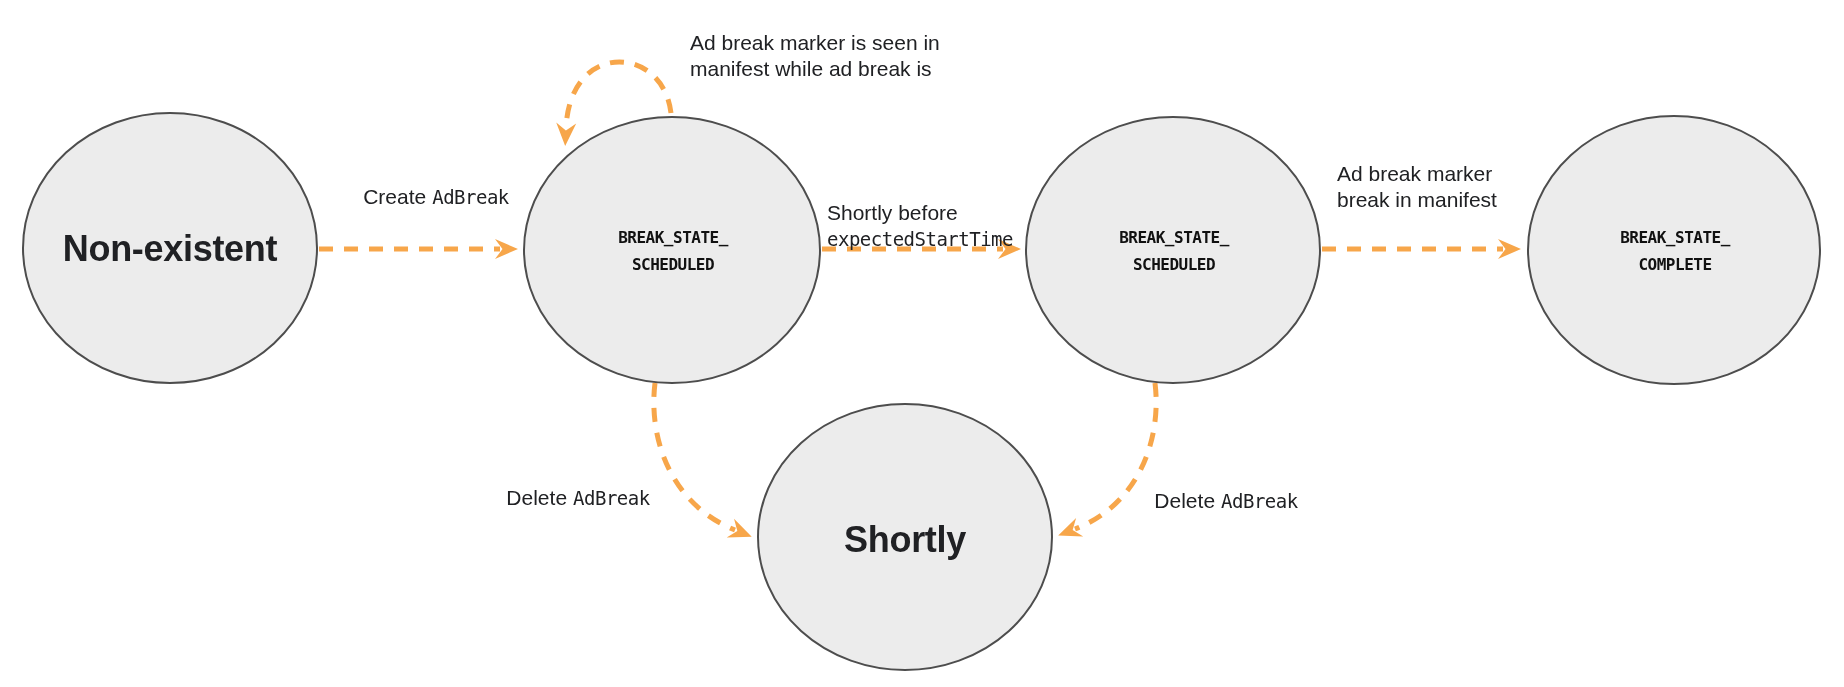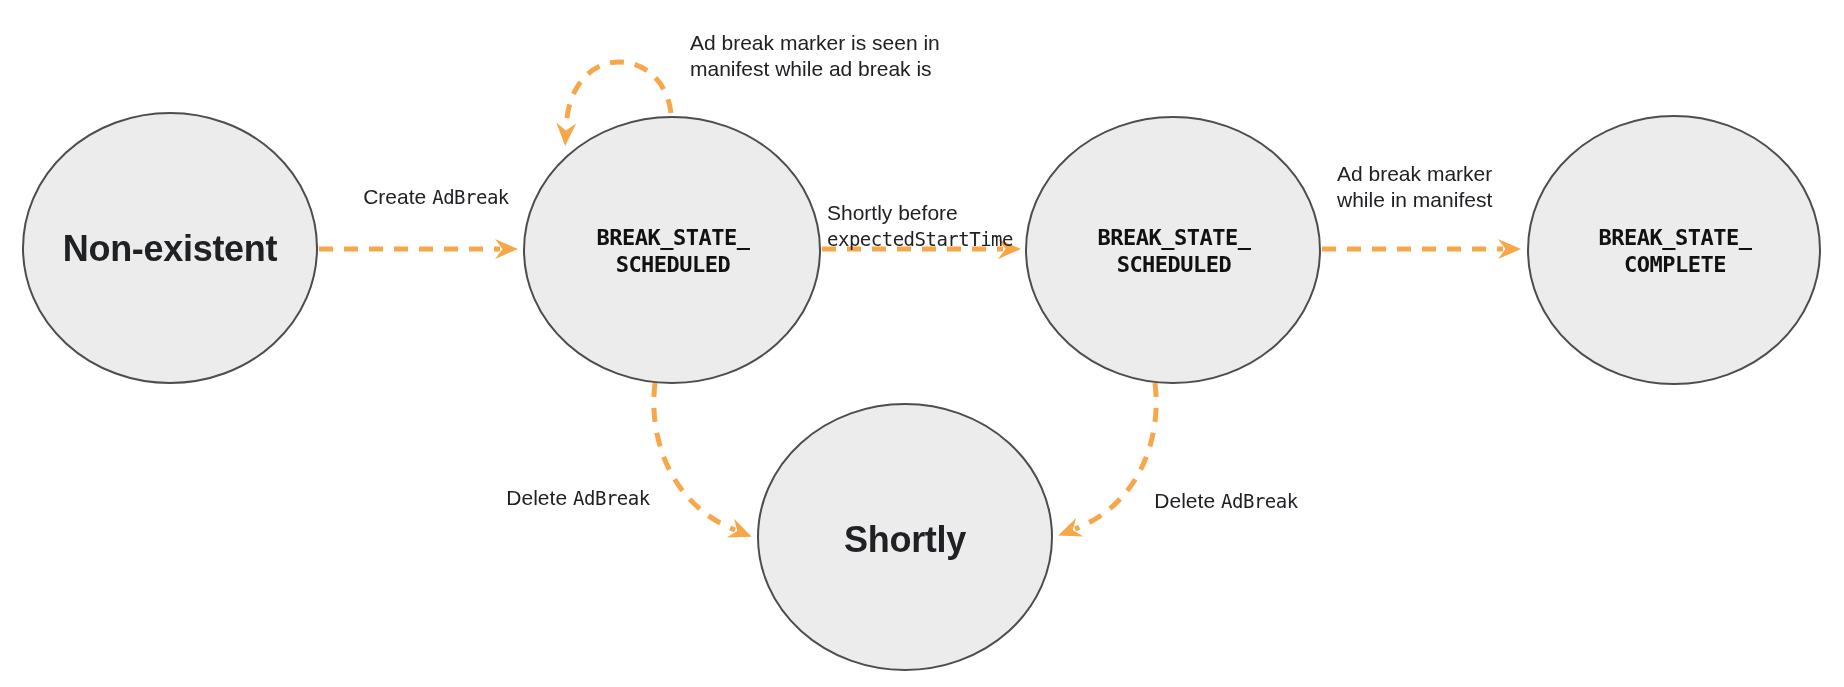--- a/index.html
+++ b/index.html
@@ -43,21 +43,21 @@
   }
   .center { transform: translate(-50%, -50%); text-align: center; }
   .node-name {
     font-weight: 700;
     font-size: 36px;
     letter-spacing: -0.3px;
   }
   .state-name {
     font-family: "DejaVu Sans Mono", monospace;
     font-weight: 700;
-    font-size: 22px;
+    font-size: 16px;
     line-height: 27px;
     letter-spacing: -0.5px;
     color: #111111;
   }
   .code {
     font-family: "DejaVu Sans Mono", monospace;
     font-size: 19px;
     letter-spacing: -0.5px;
   }
   .code-inline { margin-left: 6px; }
@@ -116,21 +116,21 @@
     <div>manifest while ad break is</div>
   </div>
 
   <div class="label" style="left:827px; top:172px;margin-top:28px;">
     <div>Shortly before</div>
     <div class="code">expectedStartTime</div>
   </div>
 
   <div class="label" style="left:1337px; top:161px;">
     <div>Ad break marker</div>
-    <div>while in manifest</div>
+    <div>break in manifest</div>
   </div>
 
   <div class="label center" style="left:578px; top:498px;">
     <span>Delete</span><span class="code code-inline">AdBreak</span>
   </div>
 
   <div class="label center" style="left:1226px; top:501px;">
     <span>Delete</span><span class="code code-inline">AdBreak</span>
   </div>
 

